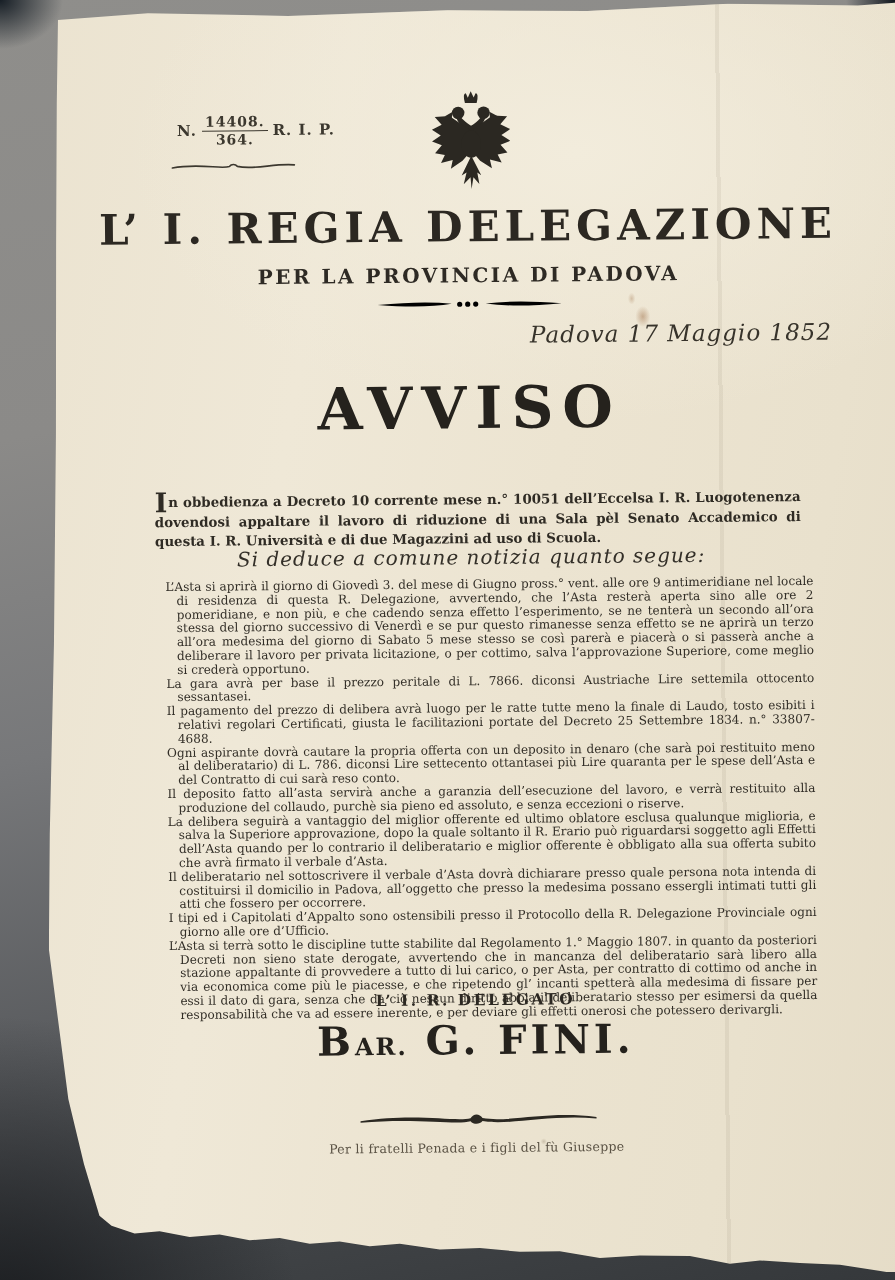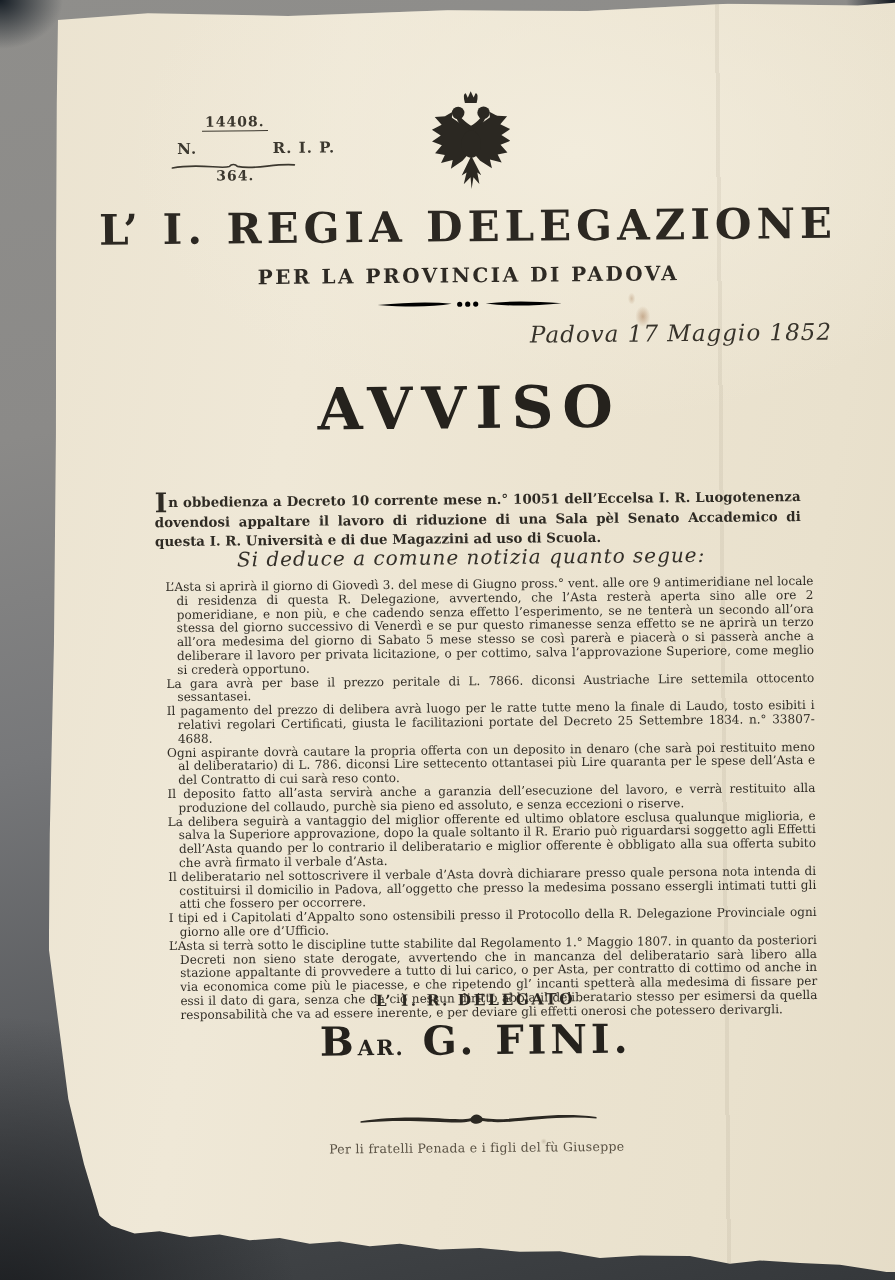--- a/index.html
+++ b/index.html
@@ -30,40 +30,40 @@
       400px 1249px,360px 1243px,330px 1245px,300px 1240px,270px 1242px,240px 1236px,
       210px 1238px,180px 1232px,150px 1234px,120px 1228px,95px 1230px,72px 1222px,60px 1212px,
       45px 1160px,30px 1095px,12px 945px,14px 830px,20px 640px,24px 430px,26px 240px,28px 100px
     );
   }
   .content{position:absolute;inset:0;color:#2e2b25;}
   .ref{position:absolute;left:148px;top:112px;font-weight:bold;color:#3c382f;
        display:flex;align-items:center;gap:5px;font-size:15px;letter-spacing:1px;}
   .frac{display:inline-block;text-align:center;line-height:1.05;font-size:14px;}
   .frac .num{display:block;border-bottom:1.4px solid #3c382f;padding:0 3px 1px;}
-  .frac .den{display:block;padding-top:1px;margin-top:36px;}
+  .frac .den{display:block;padding-top:1px;}
   .ref-swash{position:absolute;left:140px;top:158px;}
   .eagle{position:absolute;left:398px;top:86px;}
   .block-center{position:absolute;left:0;width:876px;text-align:center;}
   .title{top:202px;font-size:42px;font-weight:bold;letter-spacing:5px;color:#2c2822;}
   .subtitle{top:263px;font-size:20px;font-weight:bold;letter-spacing:2.5px;color:#2e2a24;}
   .ornament{position:absolute;left:345px;top:297px;}
   .dateline{position:absolute;left:420px;top:322px;width:460px;text-align:center;
             font-style:italic;font-size:23px;color:#37332b;letter-spacing:1px;}
   .avviso{top:374px;font-size:58px;font-weight:bold;letter-spacing:9px;color:#25221d;}
   .intro{position:absolute;left:122px;top:490px;width:646px;font-size:13.4px;font-weight:bold;
          line-height:19.5px;text-align:justify;color:#2f2b24;}
   .dropcap{font-size:27px;line-height:0;vertical-align:-5px;padding-right:1px;}
   .notice-line{top:545px;font-style:italic;font-size:20px;letter-spacing:1px;color:#332f28;}
   .paragraphs{position:absolute;left:132px;top:578px;width:648px;font-size:12.1px;
               line-height:13.8px;text-align:justify;color:#322e27;}
   .paragraphs p{margin:0;padding-left:11px;text-indent:-11px;}
   .sig-role{top:990px;font-size:15.5px;font-weight:bold;letter-spacing:2.5px;color:#2c2822;}
   .sig-name{top:1016px;font-size:40px;font-weight:bold;letter-spacing:4px;color:#25221d;}
-  .sig-name .sm{font-size:21px;letter-spacing:2px;}
+  .sig-name .sm{font-size:24px;letter-spacing:2px;}
   .swash{position:absolute;left:318px;top:1108px;}
   .imprint{top:1140px;font-size:12.5px;color:#5a5244;letter-spacing:.3px;}
 </style>
 </head>
 <body>
 
 <div class="paper">
   <div class="content">
 
     <div class="ref">

